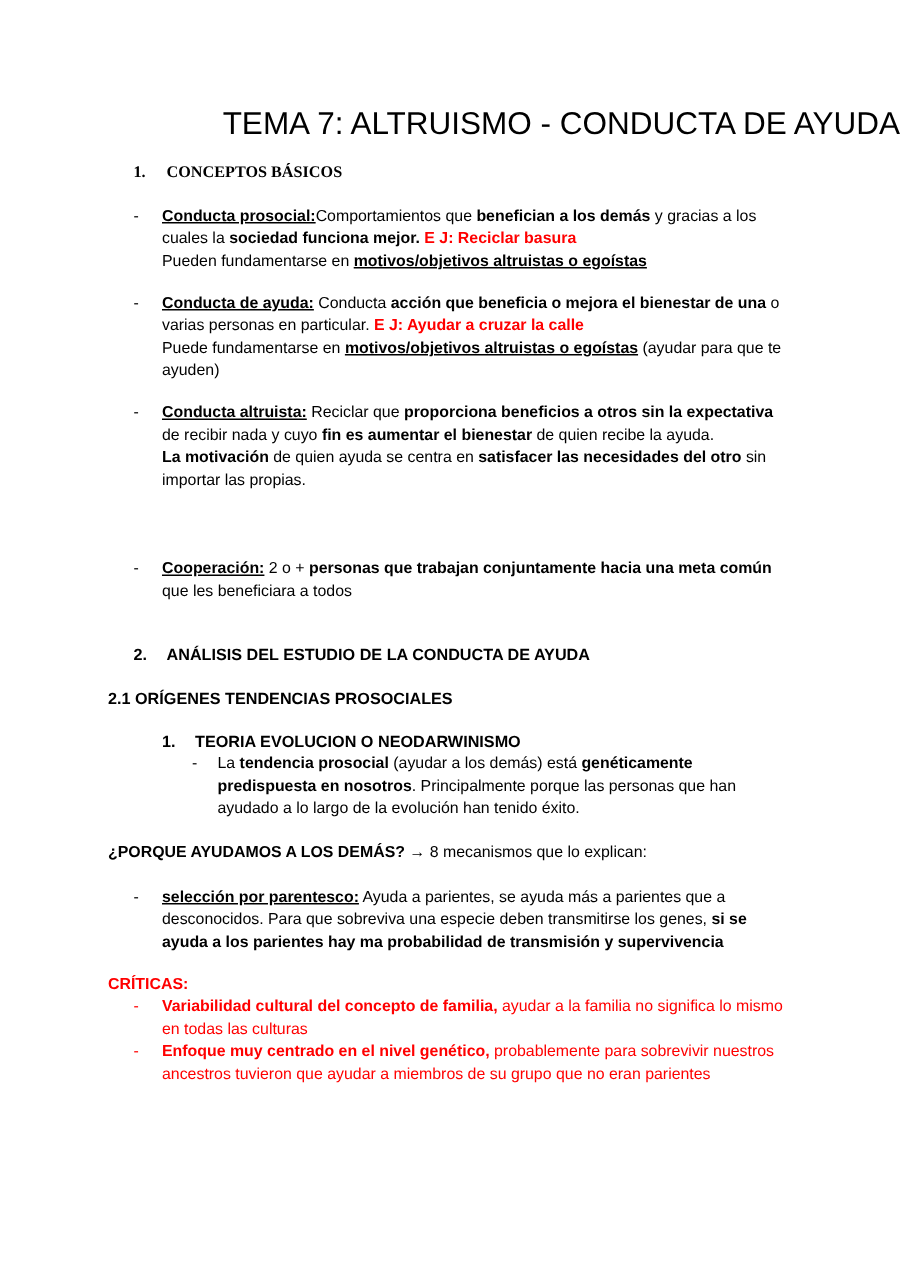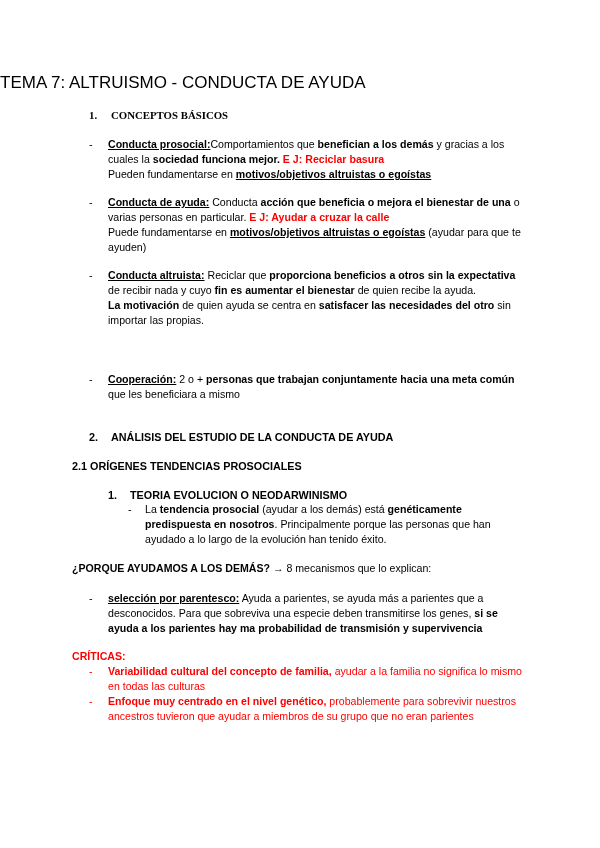--- a/index.html
+++ b/index.html
@@ -1,20 +1,20 @@
 <!DOCTYPE html>
 <html><head>
 <meta charset="utf-8">
 <style>
   html, body { margin: 0; padding: 0; background: #ffffff; }
   body { width: 600px; height: 848px; position: relative; overflow: hidden;
          font-family: "Liberation Sans", sans-serif; color: #000; font-size: 10.6px; line-height: 15px; }
   .page { position: absolute; left: 0; top: 0; width: 600px; height: 848px; background: #fff; }
   .abs { position: absolute; }
-  .title { left: 0; width: 600px; top: 73px; text-align: left; font-size: 17px; line-height: 20px; }
+  .title { left: 0; width: 600px; top: 73px; text-align: right; font-size: 21px; line-height: 20px; }
   .h1 { font-weight: bold; font-size: 10.8px; }
   .num { display: inline-block; width: 22px; }
   .bullet { position: absolute; left: 89px; }
   .item { left: 108px; width: 420px; }
   .sub-bullet { position: absolute; left: 128px; }
   .sub-item { left: 145px; width: 385px; }
   b { font-weight: bold; }
   u { text-decoration: underline; }
   .red { color: #ff0000; }
   p { margin: 0; }
@@ -43,21 +43,21 @@
   </div>
 
   <span class="bullet" style="top:268px;">-</span>
   <div class="abs item" style="top:268px;">
     <p><b><u>Conducta altruista:</u></b><span> Reciclar que </span><b>proporciona beneficios a otros sin la expectativa</b><span> de recibir nada y cuyo </span><b>fin es aumentar el bienestar</b><span> de quien recibe la ayuda.</span></p>
     <p><b>La motivación</b><span> de quien ayuda se centra en </span><b>satisfacer las necesidades del otro</b><span> sin importar las propias.</span></p>
   </div>
 
   <span class="bullet" style="top:372px;">-</span>
   <div class="abs item" style="top:372px;">
-    <p><b><u>Cooperación:</u></b><span> 2 o + </span><b>personas que trabajan conjuntamente hacia una meta común</b><span> que les beneficiara a mismo</span></p>
+    <p><b><u>Cooperación:</u></b><span> 2 o + </span><b>personas que trabajan conjuntamente hacia una meta común</b><span> que les beneficiara a todos</span></p>
   </div>
 
   <div class="abs h1" style="left:89px; top:430px;">
     <span class="num">2.</span><span>ANÁLISIS DEL ESTUDIO DE LA CONDUCTA DE AYUDA</span>
   </div>
 
   <div class="abs h1" style="left:72px; top:459px;">2.1 ORÍGENES TENDENCIAS PROSOCIALES</div>
 
   <div class="abs h1" style="left:108px; top:488px;">
     <span class="num">1.</span><span>TEORIA EVOLUCION O NEODARWINISMO</span>

